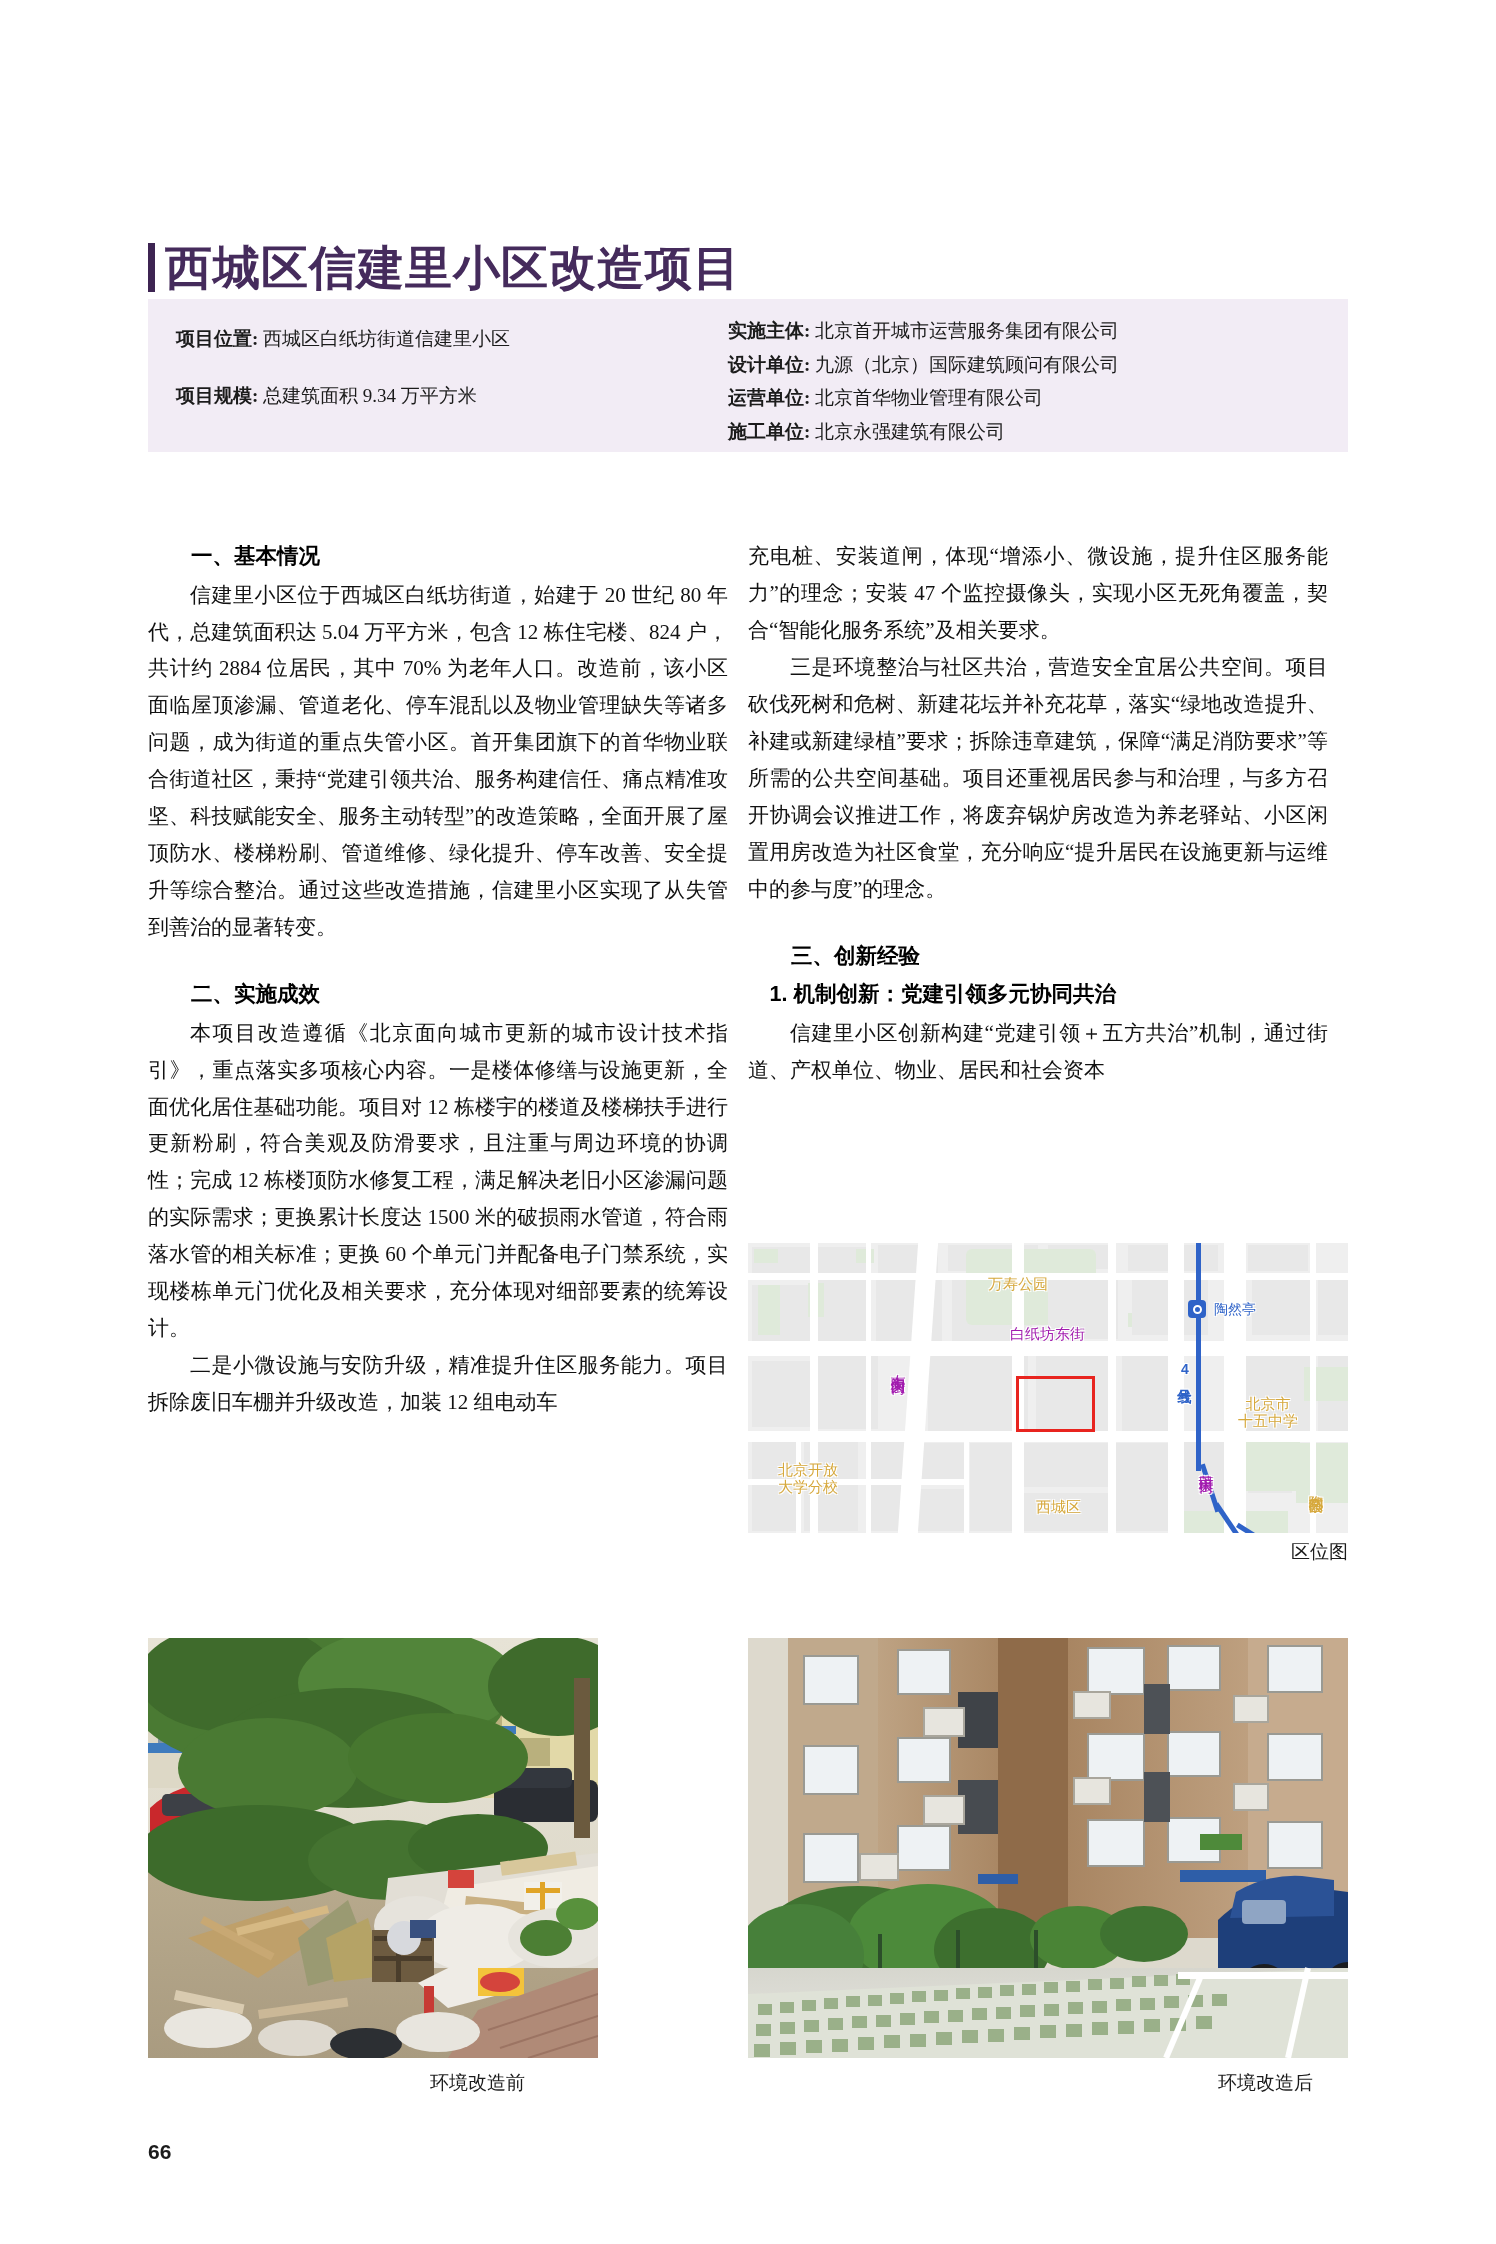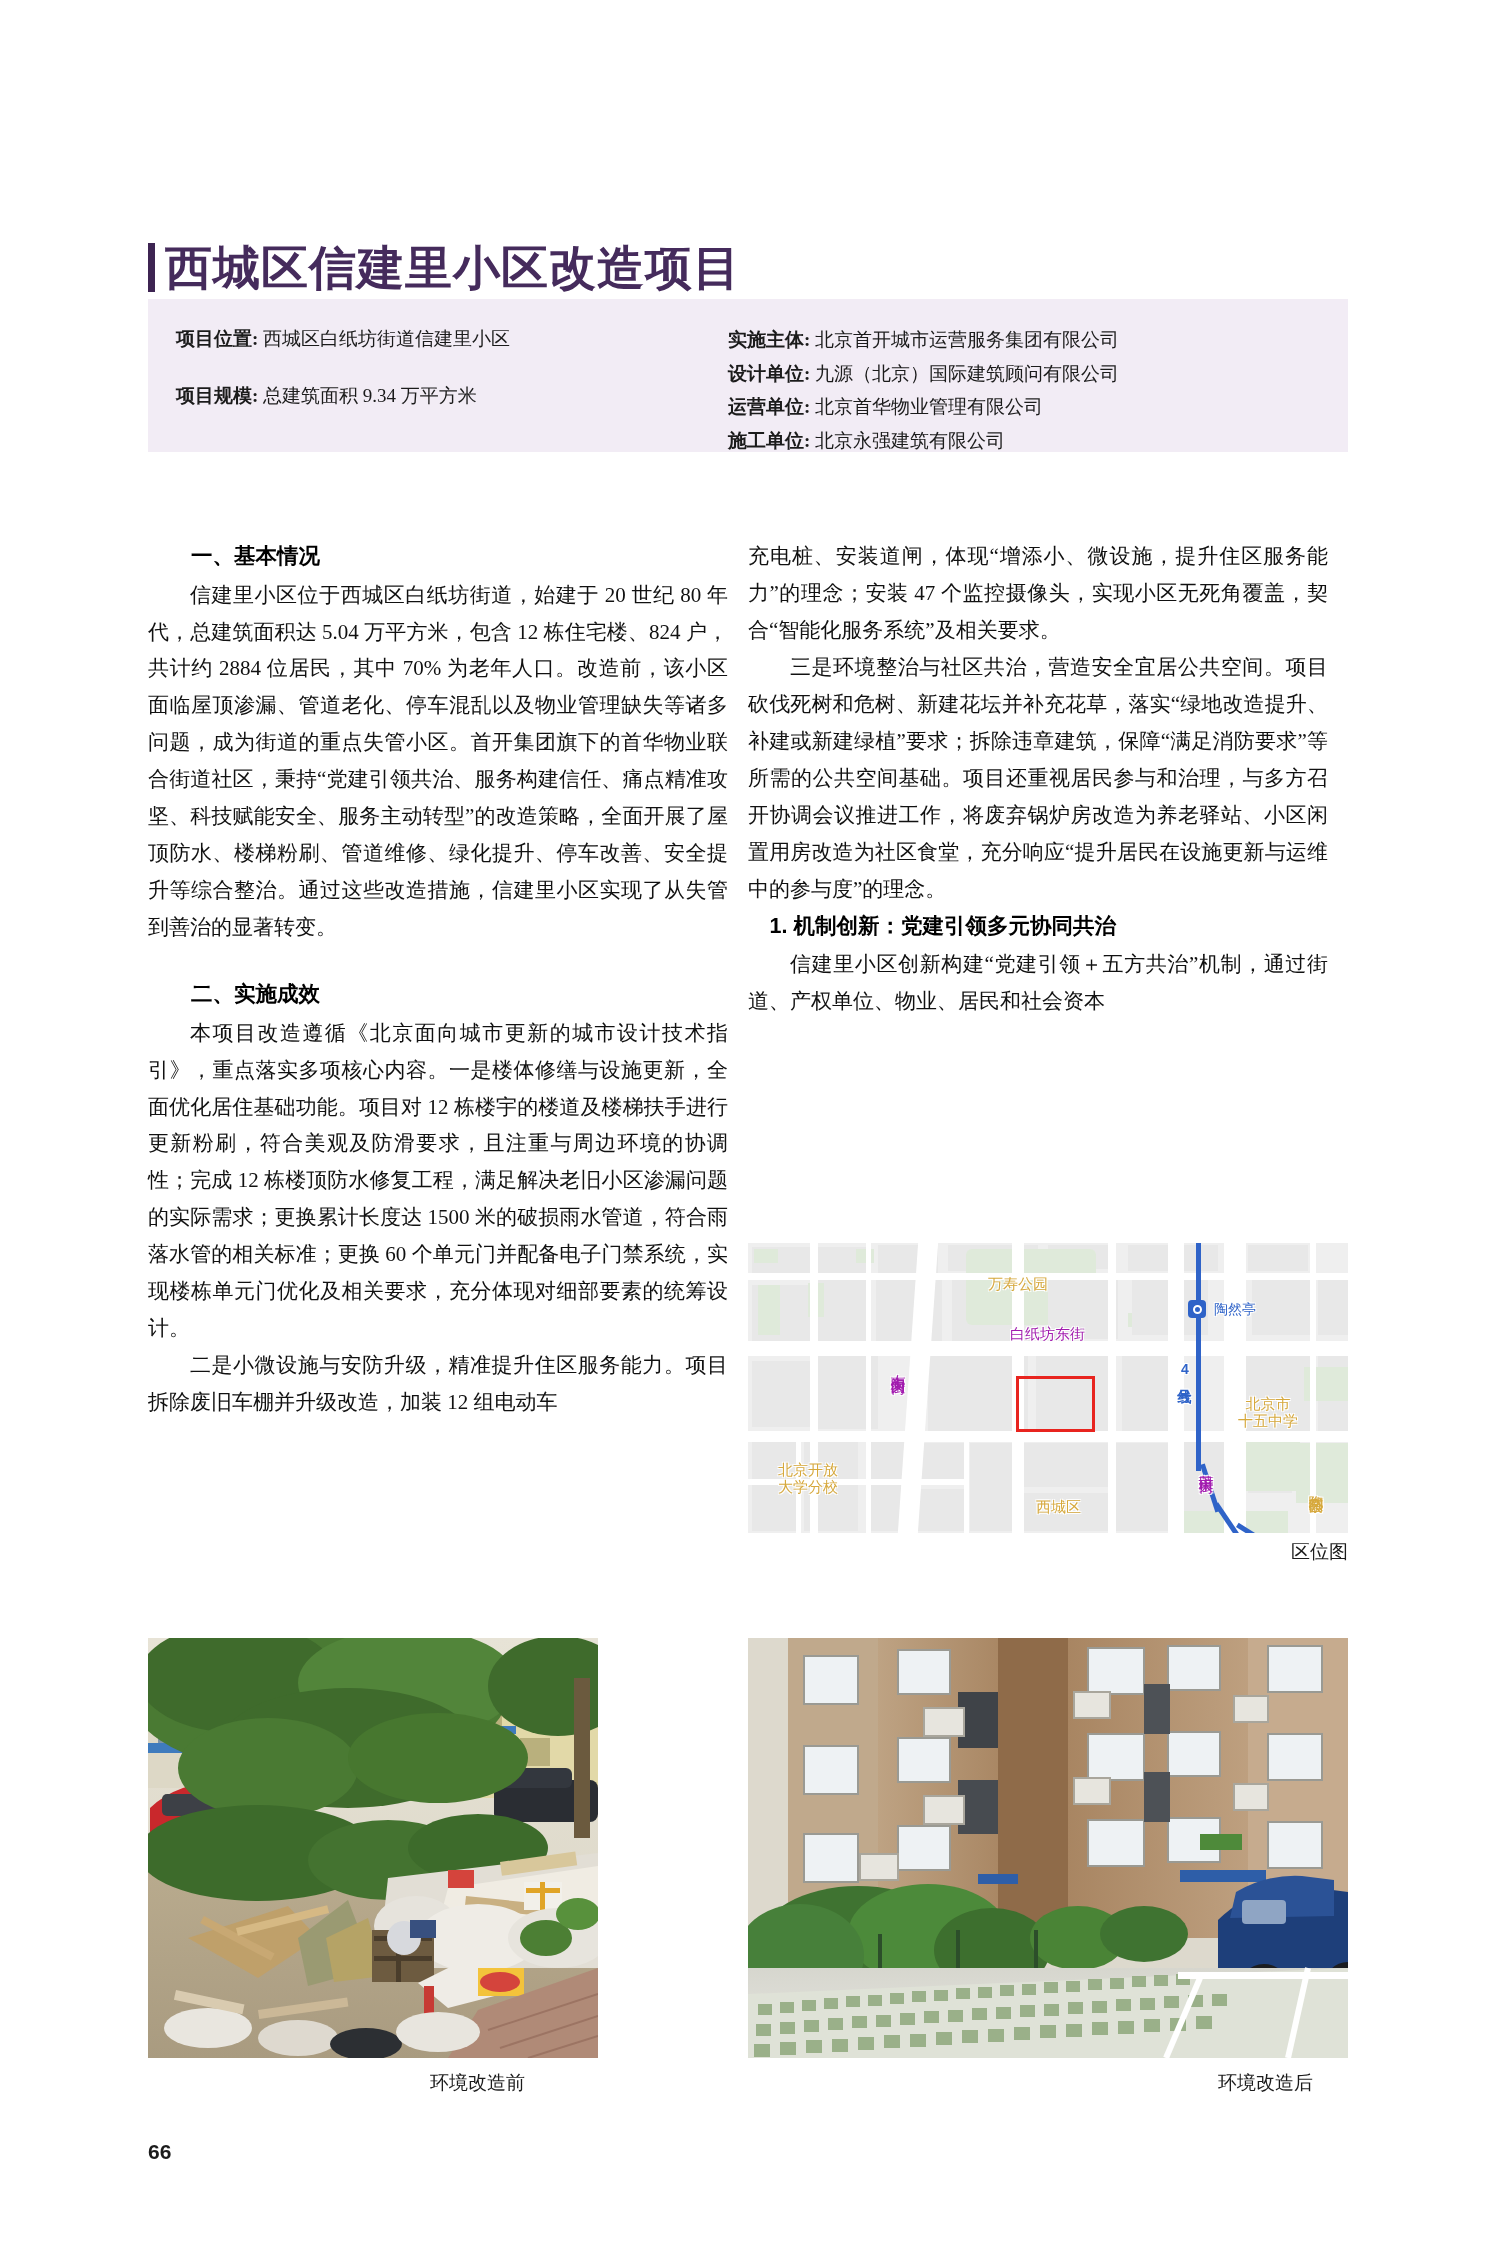--- a/index.html
+++ b/index.html
@@ -58,21 +58,21 @@
     box-sizing: border-box;
     display: flex;
   }
   .info-left {
     width: 572px;
     padding: 26px 0 0 28px;
     box-sizing: border-box;
   }
   .info-right {
     flex: 1;
-    padding: 27px 0 0 8px;
+    padding: 18px 0 0 8px;
     box-sizing: border-box;
   }
   .info-line {
     font-size: 19px;
     color: #1b1b1b;
     font-family: "Liberation Serif", "DejaVu Serif", serif;
     line-height: 1.5;
     white-space: nowrap;
   }
   .info-left .info-line { margin-bottom: 28px; }
@@ -260,20 +260,21 @@
     <h2 class="sec">一、基本情况</h2>
     <p class="para">信建里小区位于西城区白纸坊街道，始建于 20 世纪 80 年代，总建筑面积达 5.04 万平方米，包含 12 栋住宅楼、824 户，共计约 2884 位居民，其中 70% 为老年人口。改造前，该小区面临屋顶渗漏、管道老化、停车混乱以及物业管理缺失等诸多问题，成为街道的重点失管小区。首开集团旗下的首华物业联合街道社区，秉持“党建引领共治、服务构建信任、痛点精准攻坚、科技赋能安全、服务主动转型”的改造策略，全面开展了屋顶防水、楼梯粉刷、管道维修、绿化提升、停车改善、安全提升等综合整治。通过这些改造措施，信建里小区实现了从失管到善治的显著转变。</p>
     <h2 class="sec gap-before">二、实施成效</h2>
     <p class="para">本项目改造遵循《北京面向城市更新的城市设计技术指引》，重点落实多项核心内容。一是楼体修缮与设施更新，全面优化居住基础功能。项目对 12 栋楼宇的楼道及楼梯扶手进行更新粉刷，符合美观及防滑要求，且注重与周边环境的协调性；完成 12 栋楼顶防水修复工程，满足解决老旧小区渗漏问题的实际需求；更换累计长度达 1500 米的破损雨水管道，符合雨落水管的相关标准；更换 60 个单元门并配备电子门禁系统，实现楼栋单元门优化及相关要求，充分体现对细部要素的统筹设计。</p>
     <p class="para">二是小微设施与安防升级，精准提升住区服务能力。项目拆除废旧车棚并升级改造，加装 12 组电动车</p>
   </div>
 
   <div class="col col-right">
     <p class="para" style="text-indent:0">充电桩、安装道闸，体现“增添小、微设施，提升住区服务能力”的理念；安装 47 个监控摄像头，实现小区无死角覆盖，契合“智能化服务系统”及相关要求。</p>
     <p class="para">三是环境整治与社区共治，营造安全宜居公共空间。项目砍伐死树和危树、新建花坛并补充花草，落实“绿地改造提升、补建或新建绿植”要求；拆除违章建筑，保障“满足消防要求”等所需的公共空间基础。项目还重视居民参与和治理，与多方召开协调会议推进工作，将废弃锅炉房改造为养老驿站、小区闲置用房改造为社区食堂，充分响应“提升居民在设施更新与运维中的参与度”的理念。</p>
+    <h2 class="sec gap-before">三、创新经验</h2>
     <h3 class="subsec">1. 机制创新：党建引领多元协同共治</h3>
     <p class="para">信建里小区创新构建“党建引领＋五方共治”机制，通过街道、产权单位、物业、居民和社会资本</p>
   </div>
 
   <div class="map-wrap">
     <div class="map">
 
       <div class="blk" style="left:0;top:0;width:600px;height:290px;background:#efefef;"></div>
 
       <div class="blk" style="left:4px;top:4px;width:58px;height:30px;"></div>

